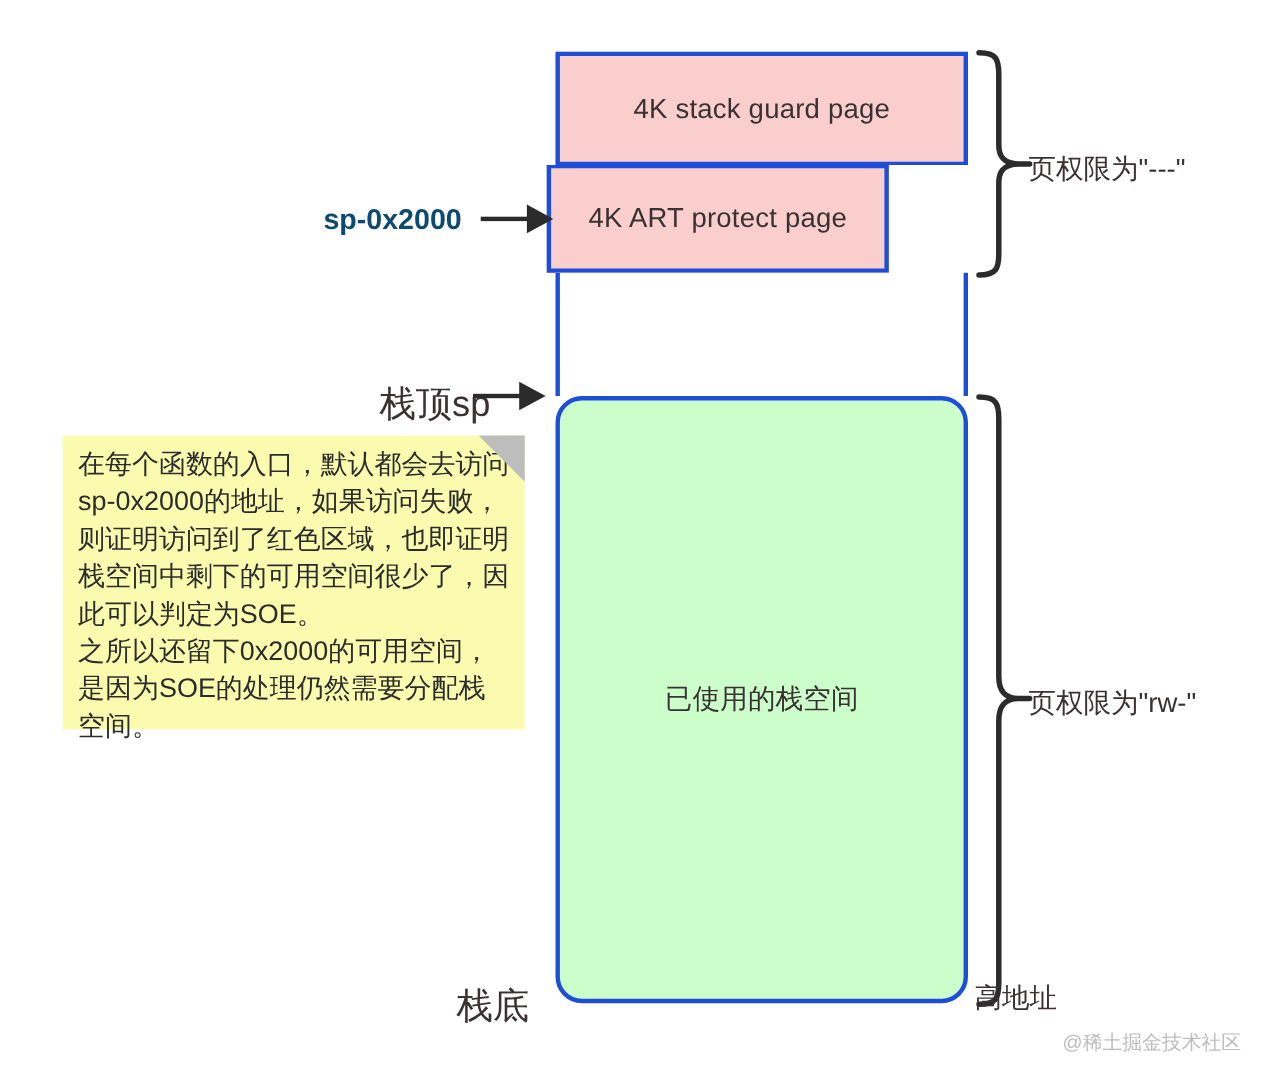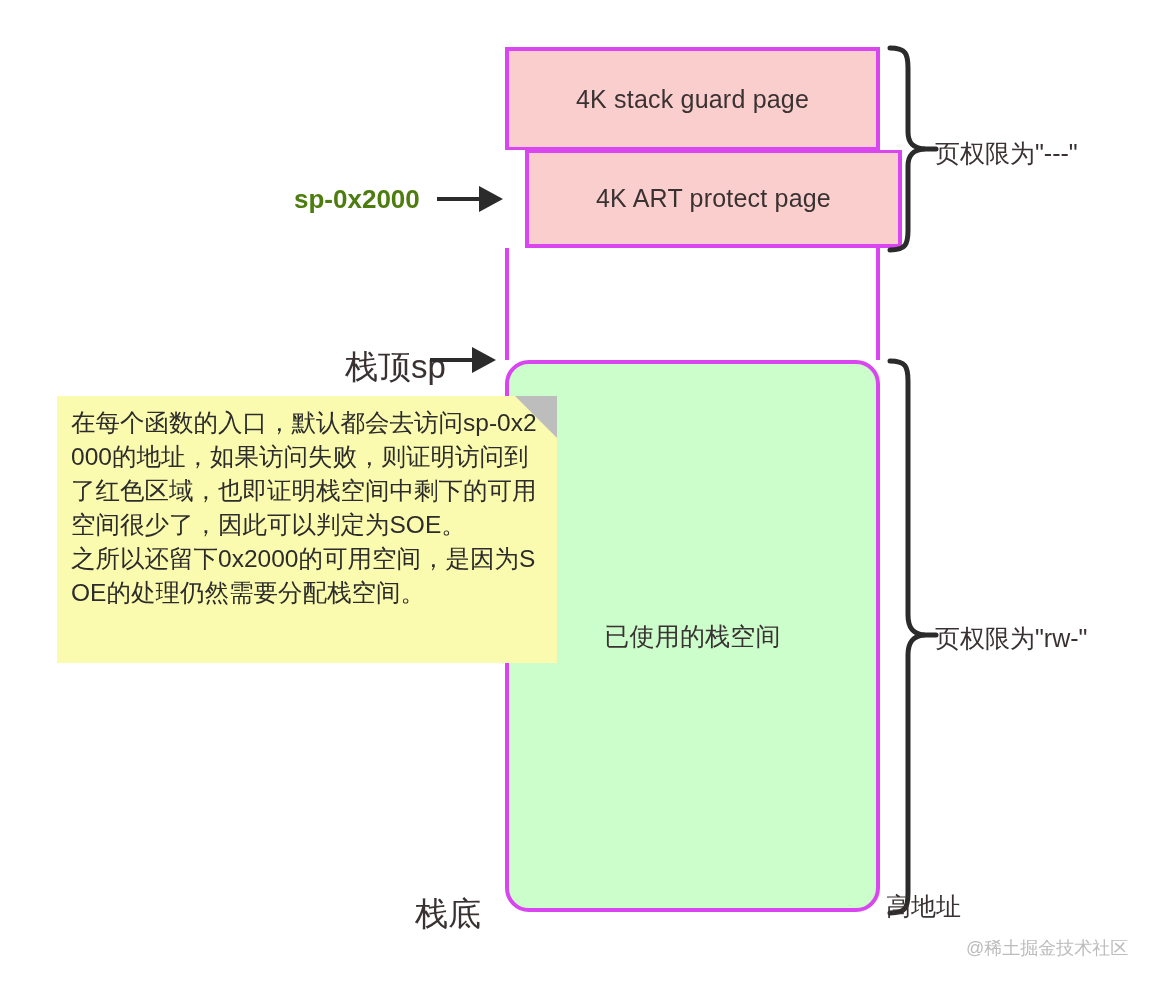--- a/index.html
+++ b/index.html
@@ -16,21 +16,21 @@
     width: 1166px;
     height: 985px;
     background: #ffffff;
     overflow: hidden;
   }
 
   
   .mem-box {
     position: absolute;
     box-sizing: border-box;
-    border: 4px solid #d946ef;
+    border: 4px solid #1d4ed8;
     display: flex;
     align-items: center;
     justify-content: center;
     text-align: left;
   }
   .mem-box .mem-label {
     font-size: 25px;
     color: #3a3232;
     letter-spacing: 0.2px;
     line-height: 1.3;
@@ -38,23 +38,23 @@
 
   #guard-page {
     left: 505px;
     top: 47px;
     width: 375px;
     height: 103px;
     background: #fbcece;
     border-bottom-width: 3px;
   }
   #art-page {
-    left: 525px;
+    left: 497px;
     top: 150px;
-    width: 377px;
+    width: 311px;
     height: 98px;
     background: #fbcece;
     border-top-width: 3px;
   }
   #free-gap {
     left: 505px;
     top: 248px;
     width: 375px;
     height: 112px;
     background: #ffffff;
@@ -91,21 +91,21 @@
   #sp-top-head    { left: 472px; top: 347px; }
 
   .ptr-label {
     position: absolute;
     font-size: 33px;
     white-space: nowrap;
   }
   #sp-offset-label {
     left: 294px;
     top: 184px;
-    color: #4d7c0f;
+    color: #0c4a6e;
     font-weight: bold;
     font-size: 26px;
   }
   #sp-top-label {
     left: 345px;
     top: 345px;
     color: #3a3232;
   }
   #stack-bottom-label {
     left: 415px;
@@ -128,21 +128,21 @@
   }
   #perm-none-label { left: 935px; top: 137px; }
   #perm-rw-label   { left: 935px; top: 622px; }
   #high-addr-label { left: 886px; top: 890px; }
 
   
   #note {
     position: absolute;
     left: 57px;
     top: 396px;
-    width: 500px;
+    width: 420px;
     height: 267px;
     background: #fbfbaf;
     box-sizing: border-box;
     padding: 10px 14px 8px 14px;
   }
   #note-text {
     font-size: 24.5px;
     line-height: 34px;
     color: #2c2c2c;
     white-space: pre-line;

